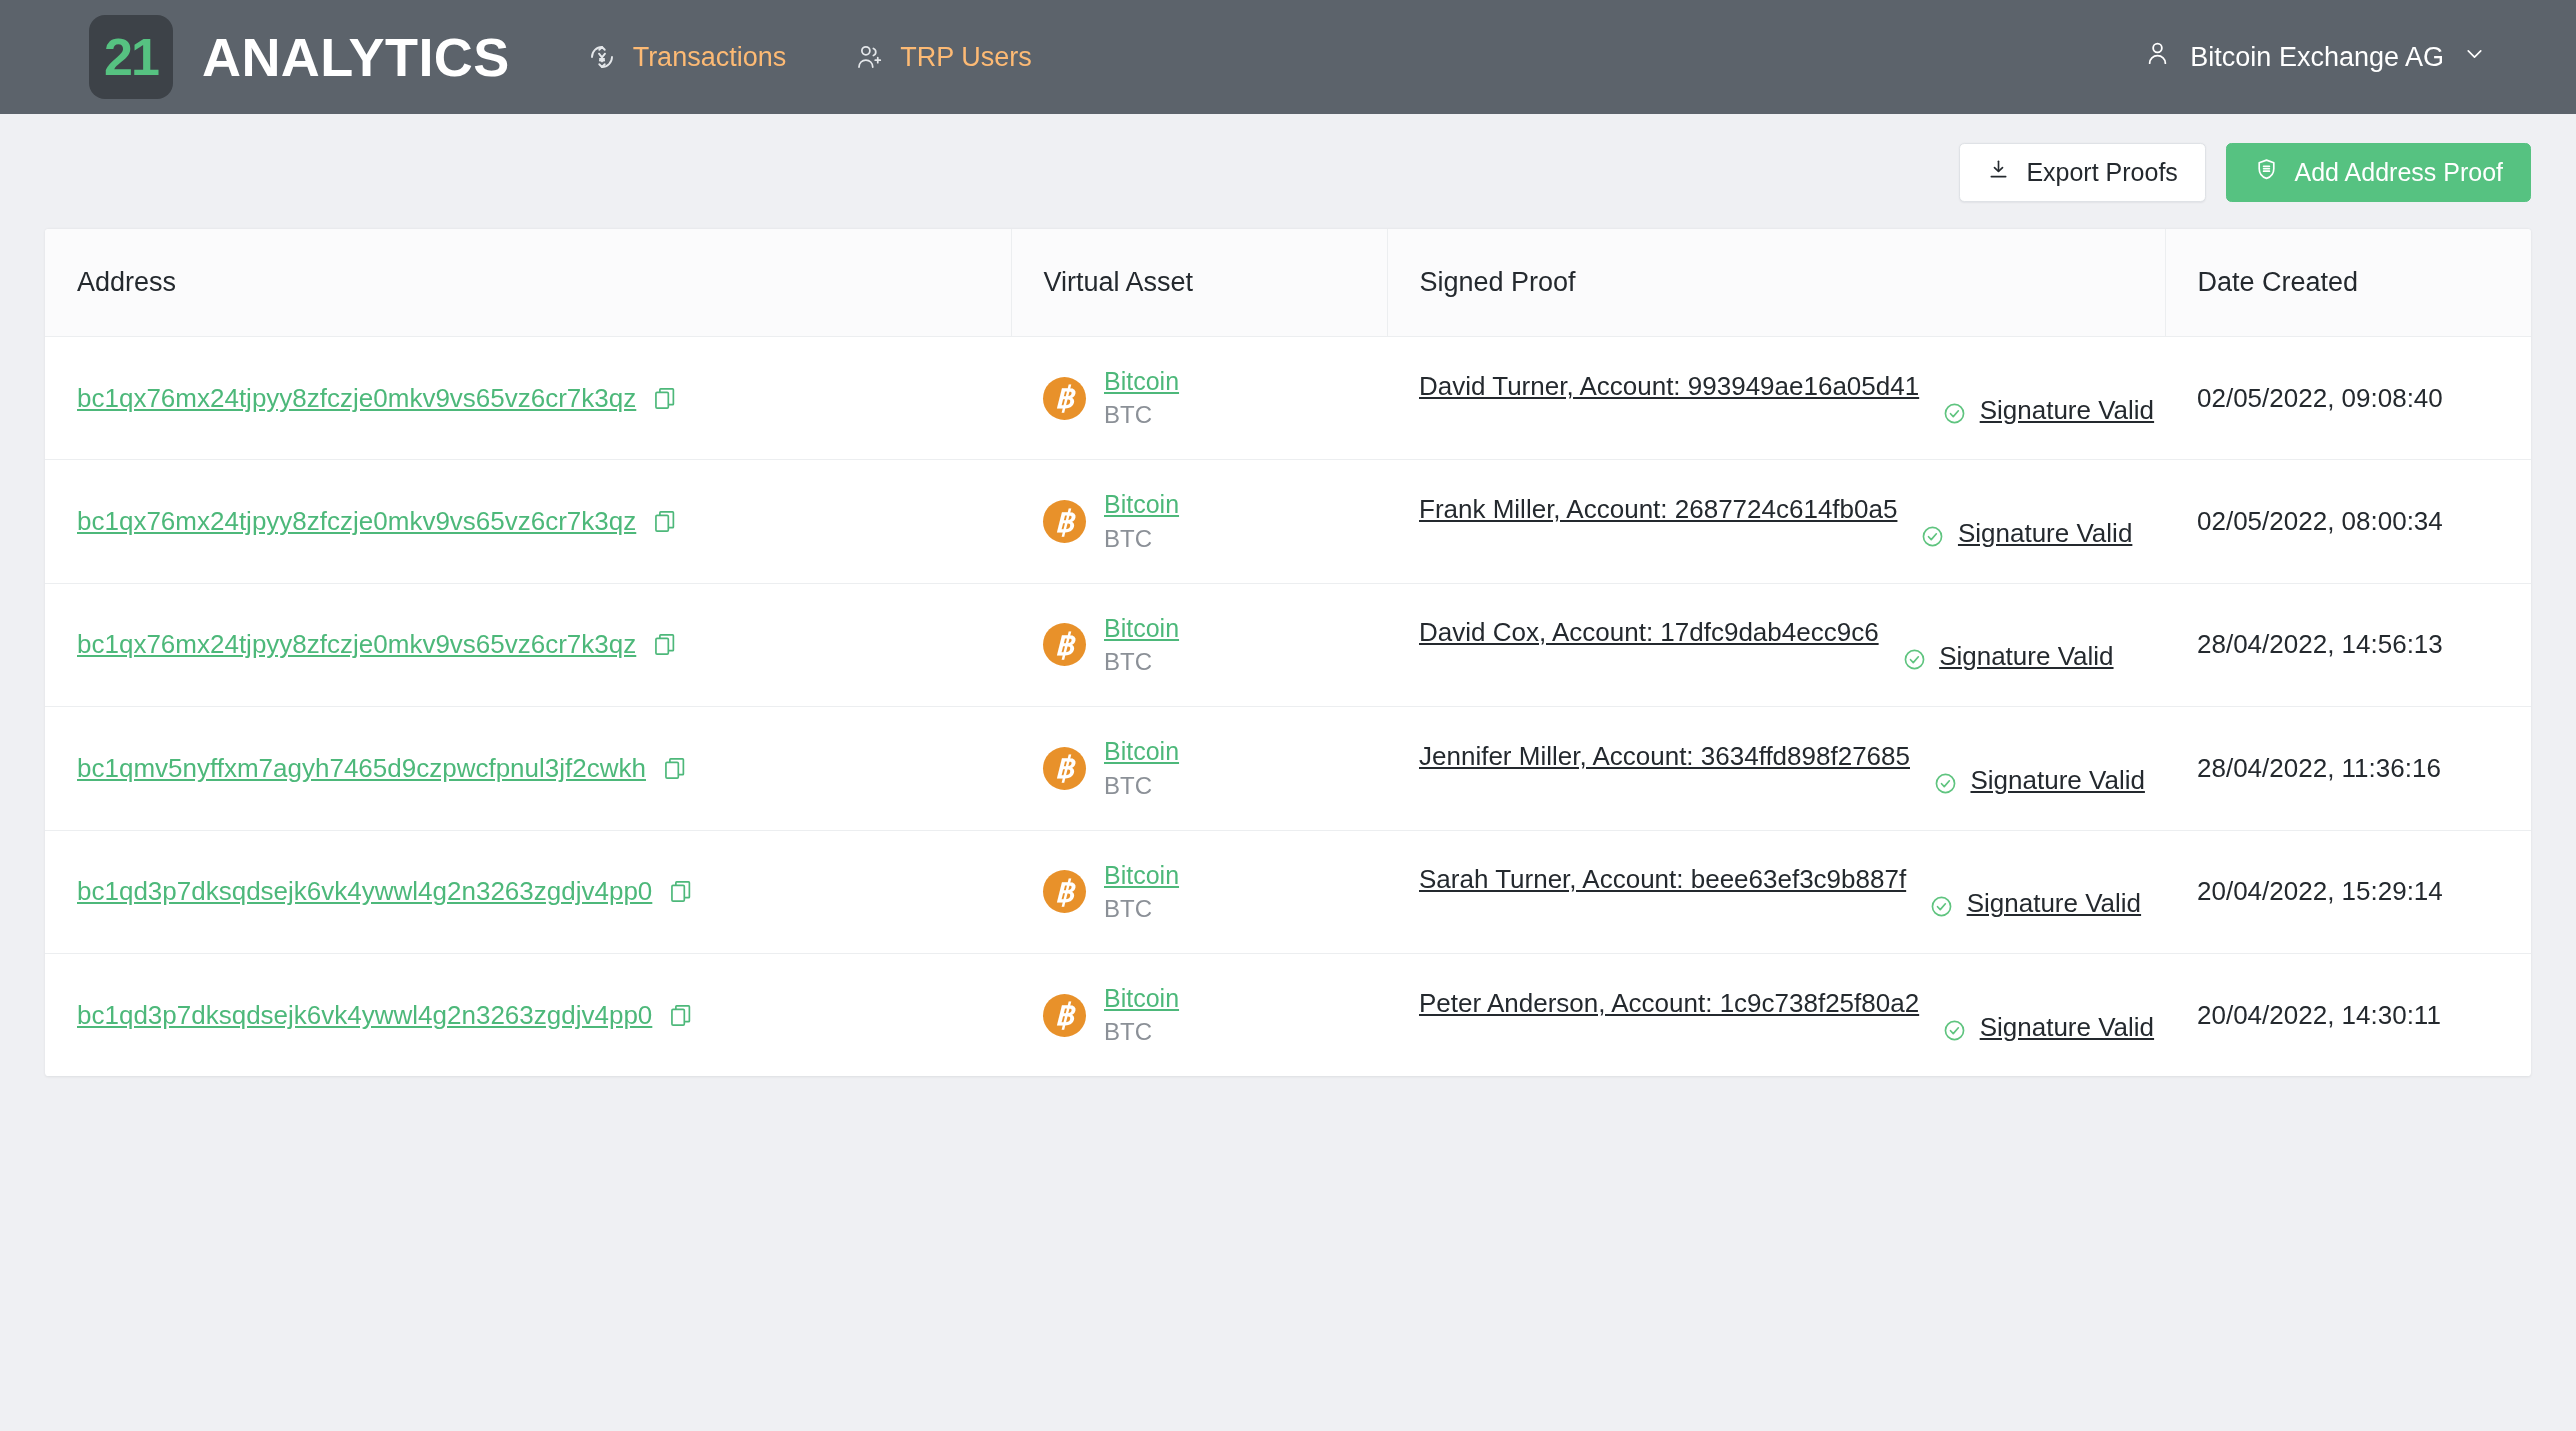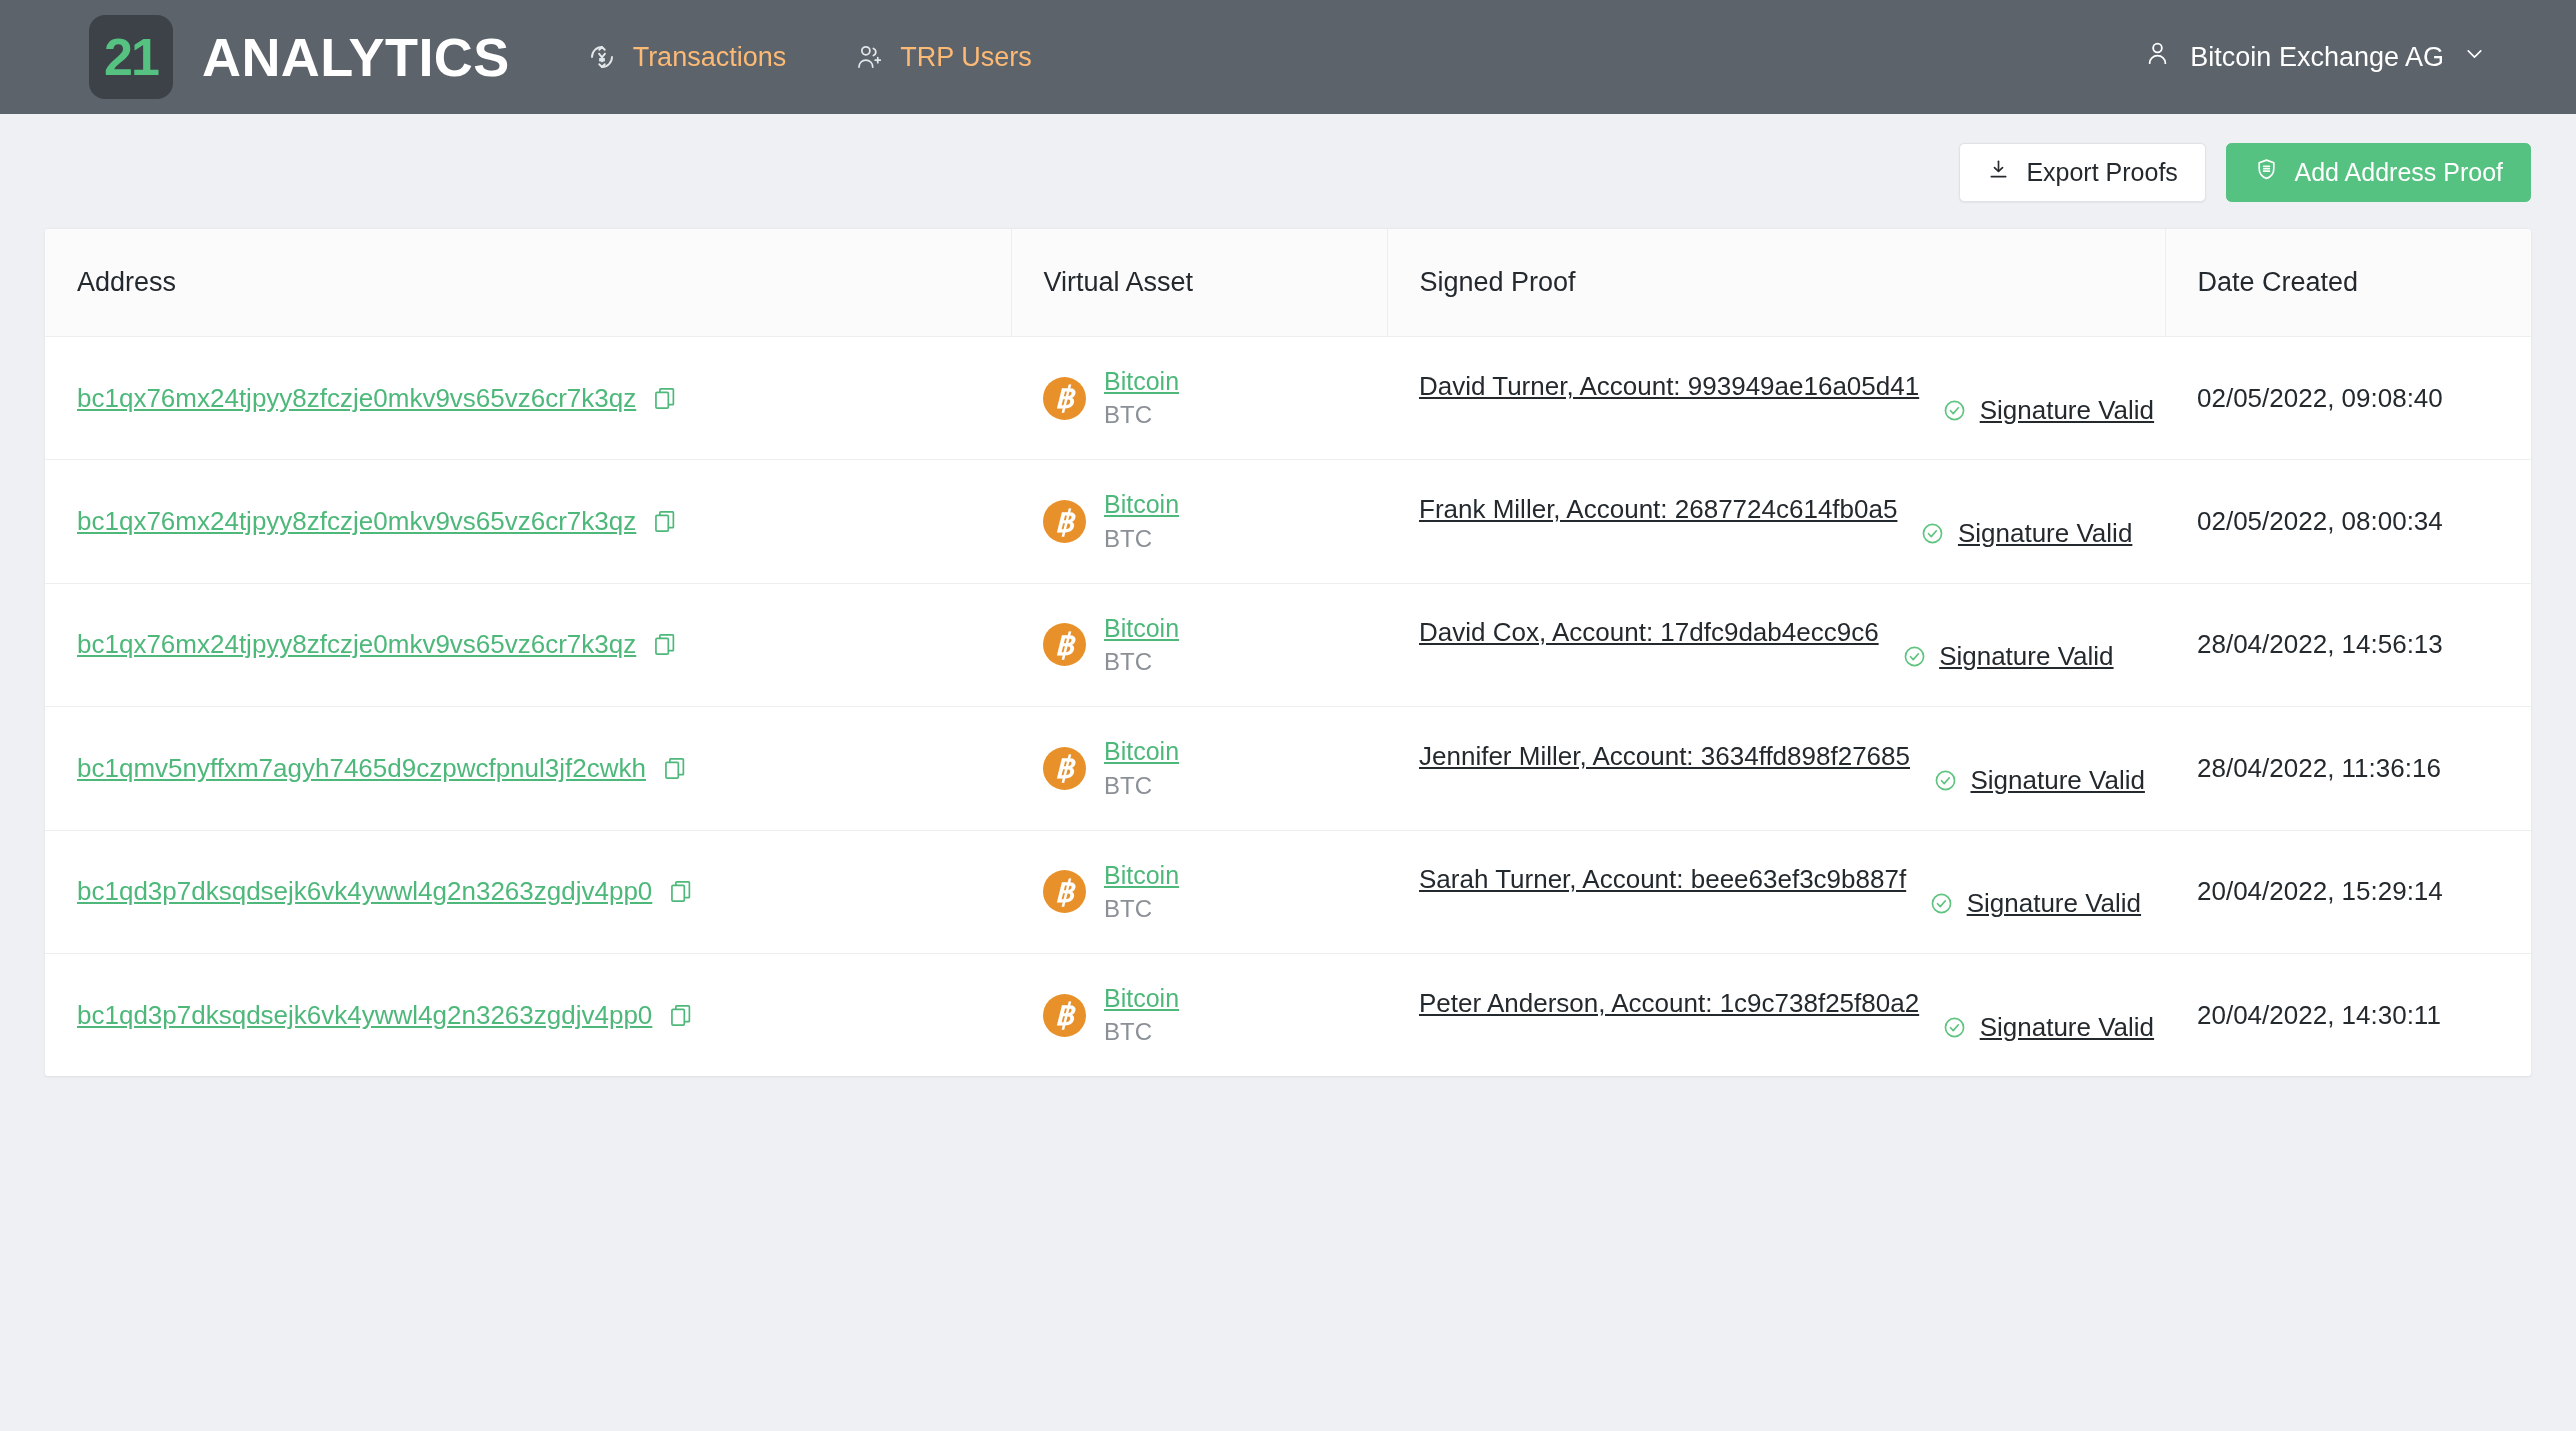--- a/index.html
+++ b/index.html
@@ -157,21 +157,21 @@
     font-size: 30px; font-weight: bold; font-style: italic;
     flex: 0 0 auto;
     line-height: 1;
   }
   .asset-text { display: flex; flex-direction: column; gap: 5.4px; }
   .asset-name { color: #4db87a; text-decoration: underline; font-size: 25px; cursor: pointer; }
   .asset-sym { color: #8b9097; font-size: 24px; }
 
   .proof-cell { display: flex; gap: 23px; text-decoration: underline; }
   .proof-line { font-size: 26px; color: #24292e; white-space: nowrap; }
-  .sig-line { display: flex; align-items: center; gap: 12.5px; font-size: 26px; color: #24292e; margin-top: 24px; }
+  .sig-line { display: flex; align-items: flex-end; gap: 12.5px; font-size: 26px; color: #24292e; margin-top: 24px; }
   .check-icon { display: inline-flex; }
 
   .date-cell { font-size: 26px; color: #24292e; white-space: nowrap; }
 </style>
 </head>
 <body>
 
 <div class="topnav">
   <div class="brand">
     <div class="brand-mark">21</div>

